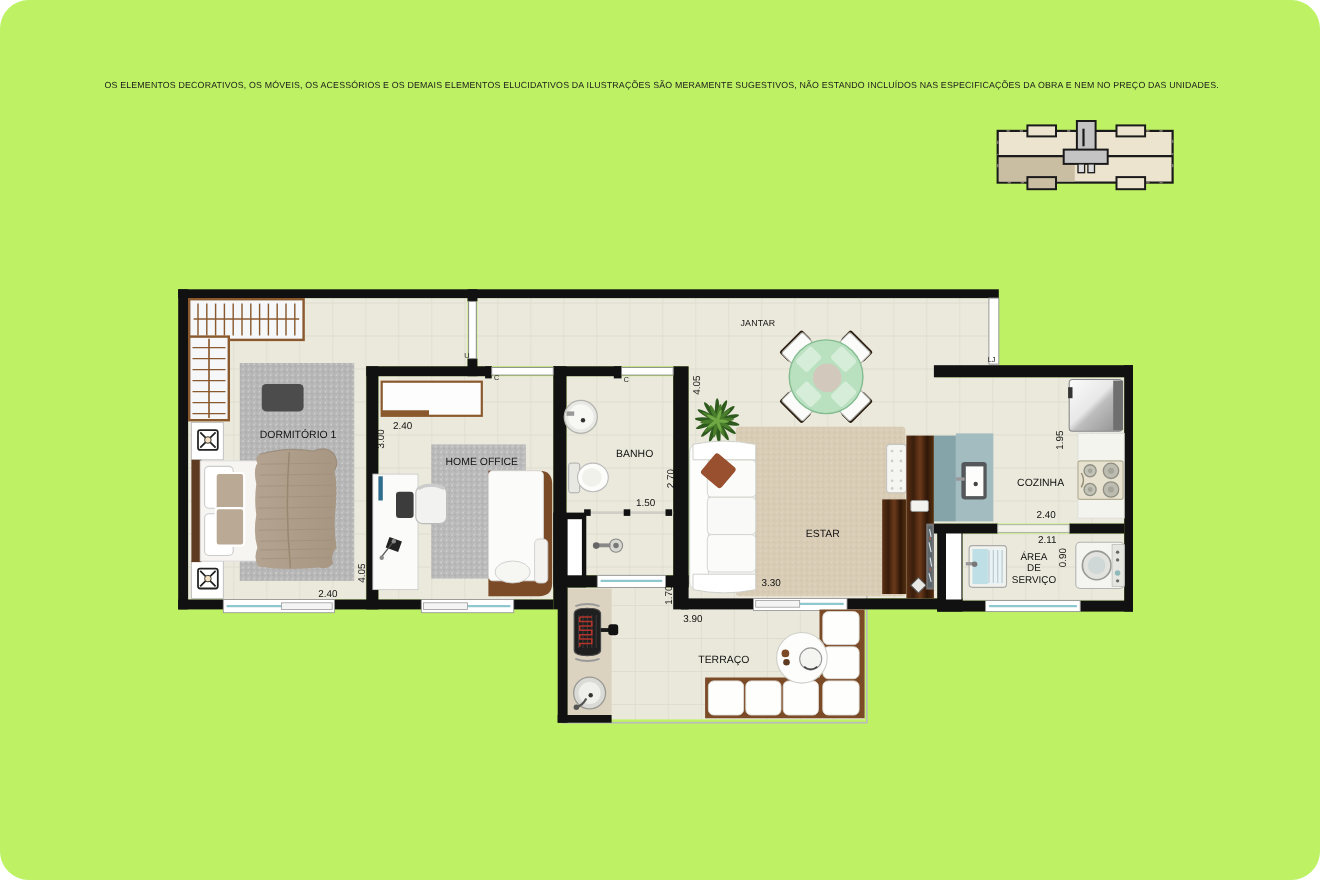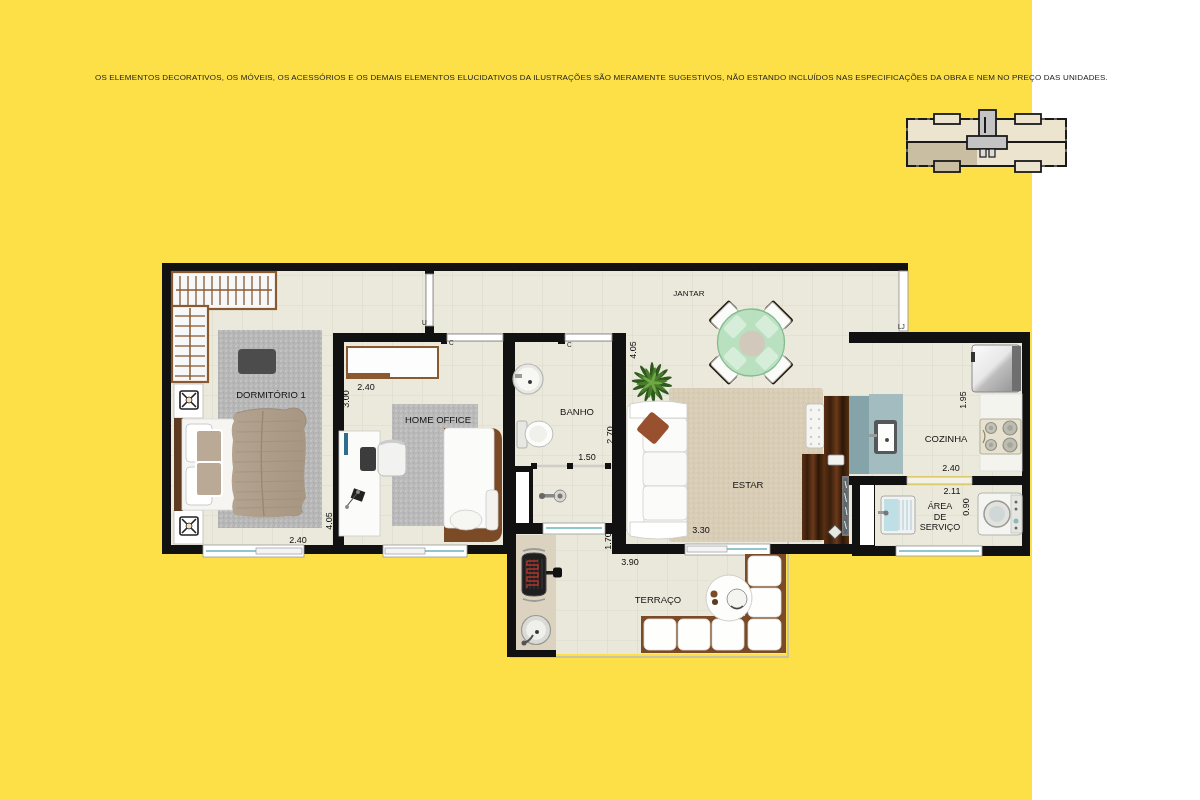--- a/index.html
+++ b/index.html
@@ -1,17 +1,17 @@
 <!DOCTYPE html>
 <html><head>
 <meta charset="utf-8">
 <style>
   html,body{margin:0;padding:0;background:#ffffff;width:1200px;height:800px;overflow:hidden;}
   *{font-family:"Liberation Sans", sans-serif;}
-  #page{position:relative;width:1032px;height:800px;background:#fde047;}
+  #page{position:relative;width:1200px;height:800px;background:#bef264;border-radius:26px;}
 </style>
 </head>
 <body>
 <div id="page">
 <svg width="1200" height="800" viewBox="0 0 1200 800" xmlns="http://www.w3.org/2000/svg">
 <defs>
   <pattern id="tile" width="30" height="30" patternUnits="userSpaceOnUse" x="3" y="5">
     <rect width="30" height="30" fill="#ebe9dc"></rect>
     <path d="M0 0H30V30" fill="none" stroke="#dcdacb" stroke-width="1.2"></path>
   </pattern>

